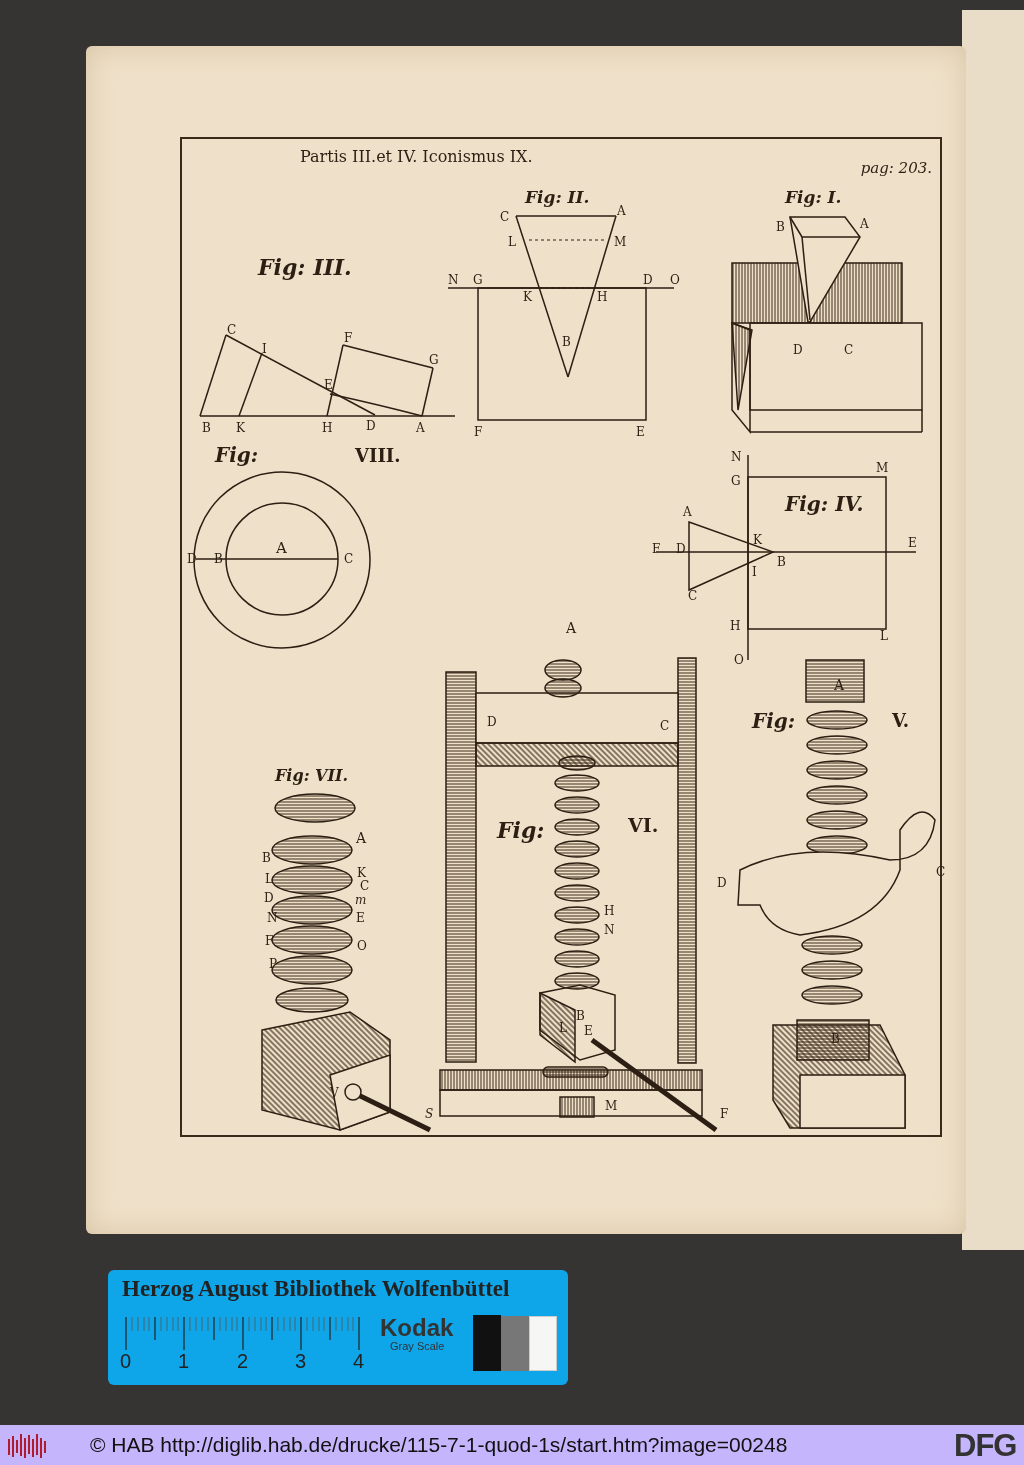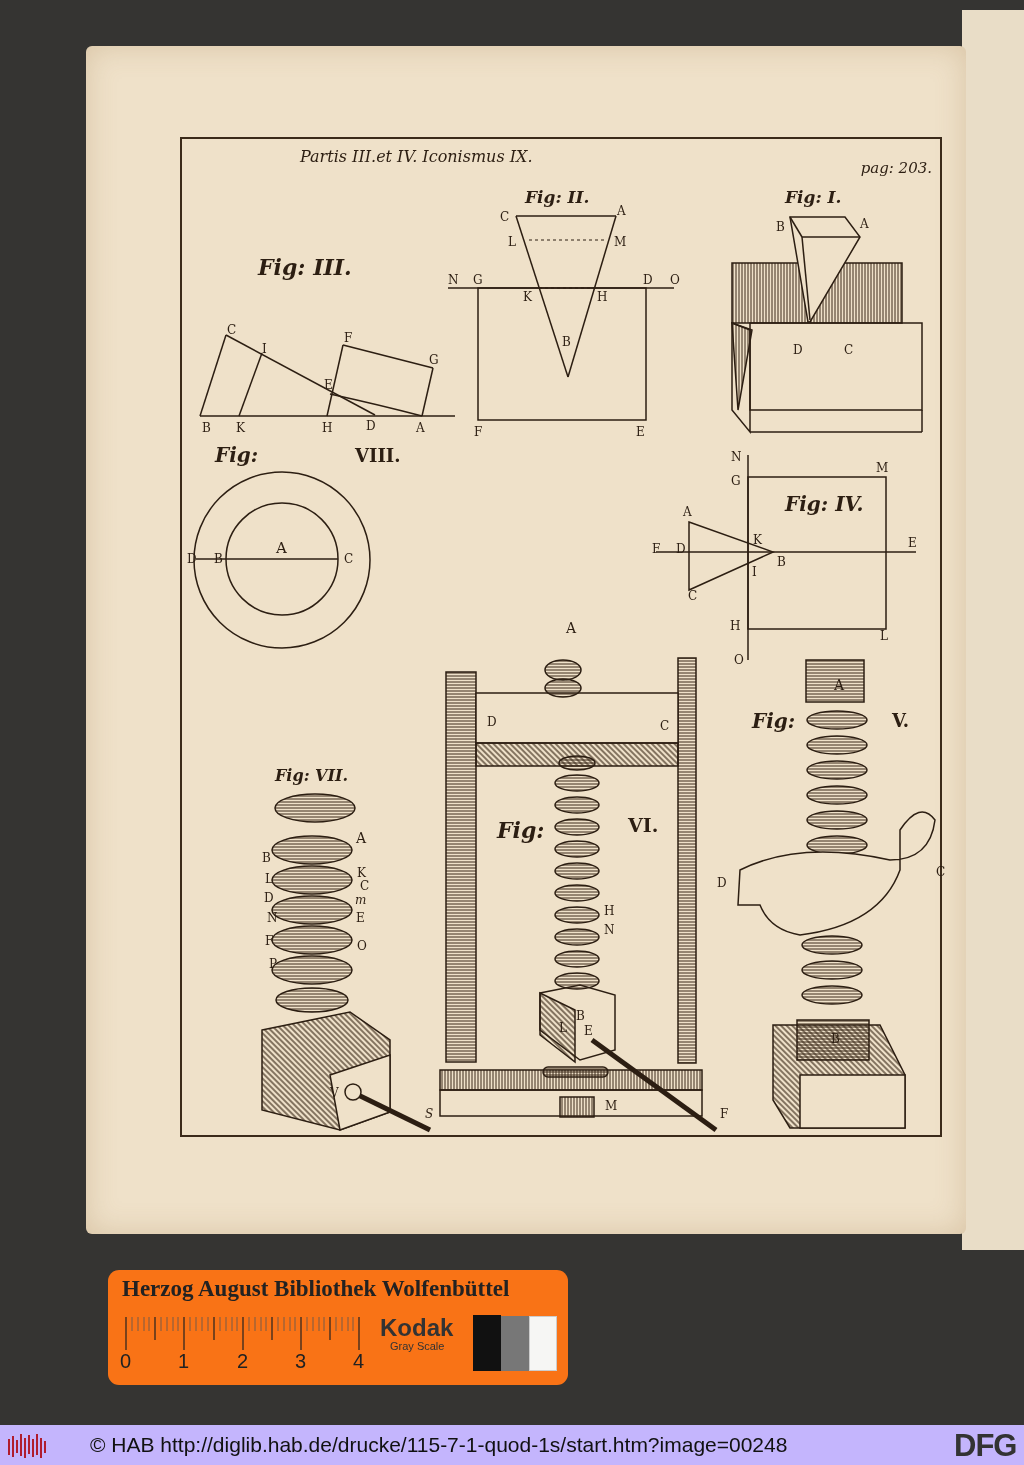--- a/index.html
+++ b/index.html
@@ -3,26 +3,26 @@
 <meta charset="utf-8">
 <style>
   html,body{margin:0;padding:0;}
   body{width:1024px;height:1465px;background:#2e2d2b;position:relative;overflow:hidden;font-family:"DejaVu Serif",serif;}
   .scan{position:absolute;left:0;top:0;width:1024px;height:1425px;background:#353432;}
   .page{position:absolute;left:86px;top:46px;width:880px;height:1188px;background:#efe1c9;border-radius:6px;
         box-shadow:inset 0 0 30px rgba(150,110,60,0.25);}
   .page-right{position:absolute;left:962px;top:10px;width:62px;height:1240px;background:#e9ddc7;}
   .plate{position:absolute;left:180px;top:137px;width:762px;height:1000px;border:2px solid #3b2a1a;box-sizing:border-box;}
   .plate-header{position:absolute;left:180px;top:143px;width:760px;height:30px;}
-  .hdr-left{position:absolute;left:120px;top:4px;font-size:16px;color:#2c1e12;font-style:italic;}
+  .hdr-left{position:absolute;left:120px;top:4px;font-size:16px;color:#2c1e12;}
   .hdr-right{position:absolute;right:8px;top:16px;font-size:15px;color:#2c1e12;font-style:italic;}
   svg text{font-family:"DejaVu Serif",serif;fill:#2c1e12;}
   .fig-title{font-style:italic;font-weight:bold;}
   .fig-layer{position:absolute;left:0;top:0;width:1024px;height:1425px;}
-  .target{position:absolute;left:108px;top:1270px;width:460px;height:115px;background:#f97316;border-radius:11px;}
+  .target{position:absolute;left:108px;top:1270px;width:460px;height:115px;background:#0ea5e9;border-radius:6px;}
   .target-title{position:absolute;left:14px;top:6px;font-family:"Liberation Serif",serif;font-weight:bold;font-size:23px;color:#222;white-space:nowrap;}
   .kodak{position:absolute;left:272px;top:44px;font-family:"Liberation Sans",sans-serif;font-weight:bold;font-size:24px;color:#333;}
   .kodak-sub{position:absolute;left:282px;top:70px;font-family:"Liberation Sans",sans-serif;font-size:11px;color:#333;}
   .ruler-num{position:absolute;top:80px;font-family:"Liberation Sans",sans-serif;font-size:20px;color:#222;}
   .gray-black{position:absolute;left:365px;top:45px;width:28px;height:56px;background:#111;}
   .gray-mid{position:absolute;left:393px;top:46px;width:28px;height:55px;background:#777;}
   .gray-white{position:absolute;left:421px;top:46px;width:28px;height:55px;background:#f6f6f4;border:1px solid #ccc;box-sizing:border-box;}
   .footer{position:absolute;left:0;top:1425px;width:1024px;height:40px;background:#c4b5fd;padding-left:16px;}
   .footer-text{position:absolute;left:90px;top:8px;font-family:"Liberation Sans",sans-serif;font-size:21px;color:#111;white-space:nowrap;}
   .dfg{position:absolute;left:934px;top:3px;font-family:"Liberation Sans",sans-serif;font-weight:bold;font-size:31px;color:#333;letter-spacing:-1px;margin-left:20px;}

